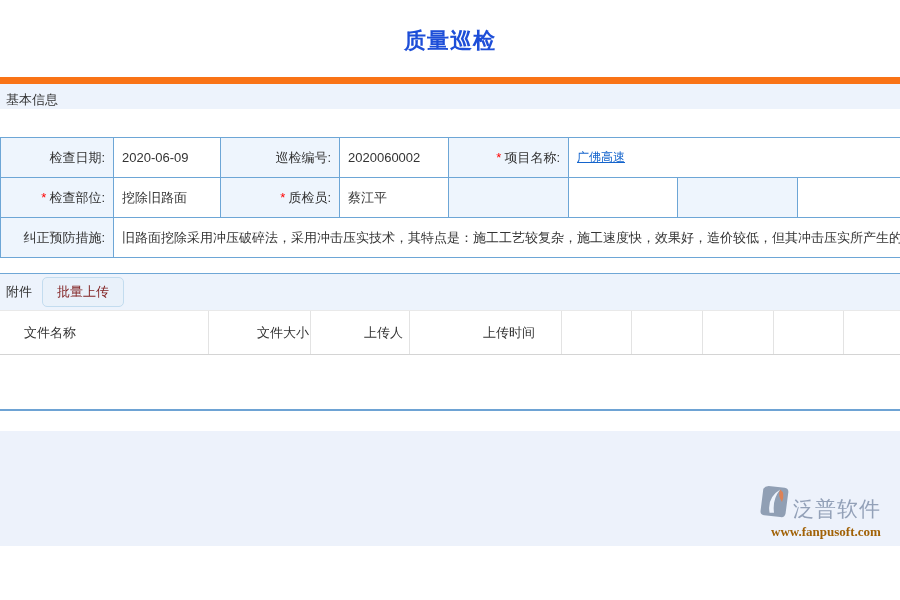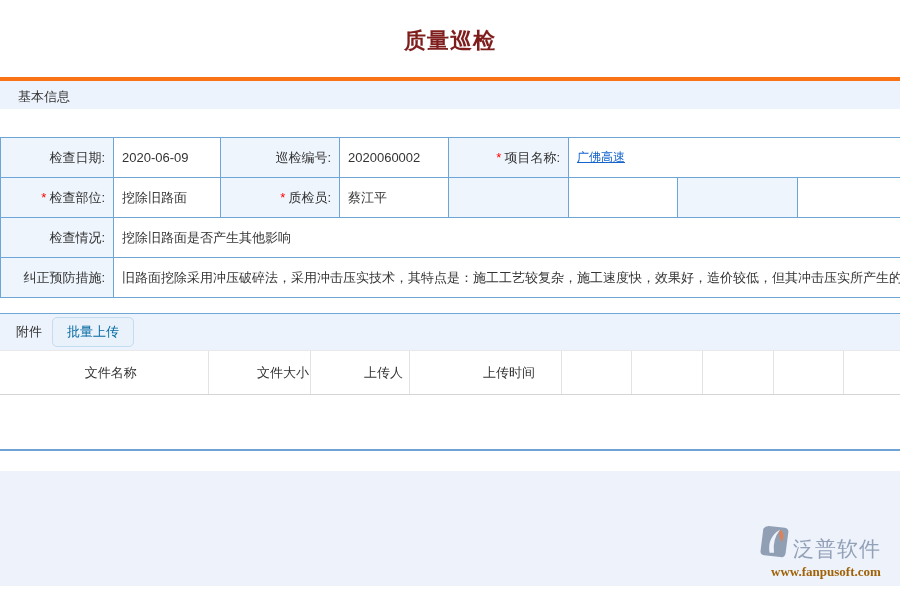--- a/index.html
+++ b/index.html
@@ -1,46 +1,46 @@
 <!DOCTYPE html>
 <html><head>
 <meta charset="utf-8">
 <style>
   * { box-sizing: border-box; margin: 0; padding: 0; }
   html,body { width: 900px; height: 600px; background: #fff; overflow: hidden;
     font-family: "Liberation Sans", "DejaVu Sans", sans-serif; }
 
   .title-wrap { height: 77px; padding-top: 26px; text-align: center; }
-  .page-title { font-size: 22px; font-weight: bold; color: #7f1d1d; letter-spacing: 1px; margin-top: 24px; }
+  .page-title { font-size: 22px; font-weight: bold; color: #1d4ed8; letter-spacing: 1px; margin-top: 24px; }
 
-  .section-bar { height: 32px; background: #edf3fc; border-top: 4px solid #f97316;
-    line-height: 31px; padding-left: 18px; font-size: 13px; color: #333; }
+  .section-bar { height: 32px; background: #edf3fc; border-top: 7px solid #f97316;
+    line-height: 31px; padding-left: 6px; font-size: 13px; color: #333; }
 
   table.form { width: 900px; table-layout: fixed; border-collapse: collapse; margin-top: 28px; }
   table.form td { border: 1px solid #6da6d6; height: 40px; font-size: 13px; color: #333;
     padding: 0 8px; overflow: hidden; }
   td.lbl { background: #eef5fd; text-align: right; }
   td.val { background: #fff; text-align: left; }
   td.clip { white-space: nowrap; }
   .req { color: #ff0000; margin-right: 3px; font-size: 13px; }
   a.proj-link { color: #1464cc; font-size: 12px; }
 
   .gap15 { height: 15px; background: #fff; }
   .attach-bar { height: 37px; background: #edf3fc; border-top: 1px solid #6fa7d6;
-    display: flex; align-items: center; padding-left: 16px; font-size: 13px; color: #333; }
+    display: flex; align-items: center; padding-left: 6px; font-size: 13px; color: #333; }
   .batch-btn { margin-left: 10px; background: #e9f1fa; border: 1px solid #c3dcef;
-    border-radius: 5px; color: #0369a1; font-size: 13px; padding: 5px 14px; cursor: pointer;
+    border-radius: 5px; color: #7f1d1d; font-size: 13px; padding: 5px 14px; cursor: pointer;
     font-family: inherit; }
 
   table.files { width: 900px; table-layout: fixed; border-collapse: collapse; }
   table.files th { height: 44px; font-size: 13px; font-weight: 400; color: #333;
     background: #fff; border-top: 1px solid #e9e9e9; border-bottom: 1px solid #d4d4d4;
     text-align: center; overflow: hidden; padding-left: 48px; }
   table.files th + th { border-left: 1px solid #e3e3e3; }
-  table.files th.first { text-align: center; padding-left: 14px; }
+  table.files th.first { text-align: left; padding-left: 24px; }
 
   .empty-body { height: 54px; background: #fff; }
   .blue-divider { height: 2px; background: #6ea3d4; }
   .gap20 { height: 20px; background: #fff; }
 
   .footer { height: 115px; background: #edf2fb; position: relative; }
   .brand { position: absolute; right: 6px; bottom: 6px; width: 136px; text-align: center; }
   .brand-row { display: flex; align-items: flex-end; justify-content: flex-start; gap: 3px; }
   .brand-name { font-size: 21px; font-weight: 500; color: #93a1b8; letter-spacing: 1px; white-space: nowrap; }
   .brand-url { font-family: "Liberation Serif", "DejaVu Serif", serif; font-size: 13px;
@@ -79,24 +79,20 @@
   </tr>
   <tr>
     <td class="lbl"><span class="req">*</span><span>检查部位:</span></td>
     <td class="val">挖除旧路面</td>
     <td class="lbl"><span class="req">*</span><span>质检员:</span></td>
     <td class="val">蔡江平</td>
     <td class="lbl"></td>
     <td class="val"></td>
     <td class="lbl"></td>
     <td class="val"></td>
-  </tr>
-  <tr>
-    <td class="lbl">检查情况:</td>
-    <td class="val" colspan="7">挖除旧路面是否产生其他影响</td>
   </tr>
   <tr>
     <td class="lbl">纠正预防措施:</td>
     <td class="val clip" colspan="7">旧路面挖除采用冲压破碎法，采用冲击压实技术，其特点是：施工工艺较复杂，施工速度快，效果好，造价较低，但其冲击压实所产生的</td>
   </tr>
 </tbody>
   </table>
 
 <div class="gap15"></div>
 

